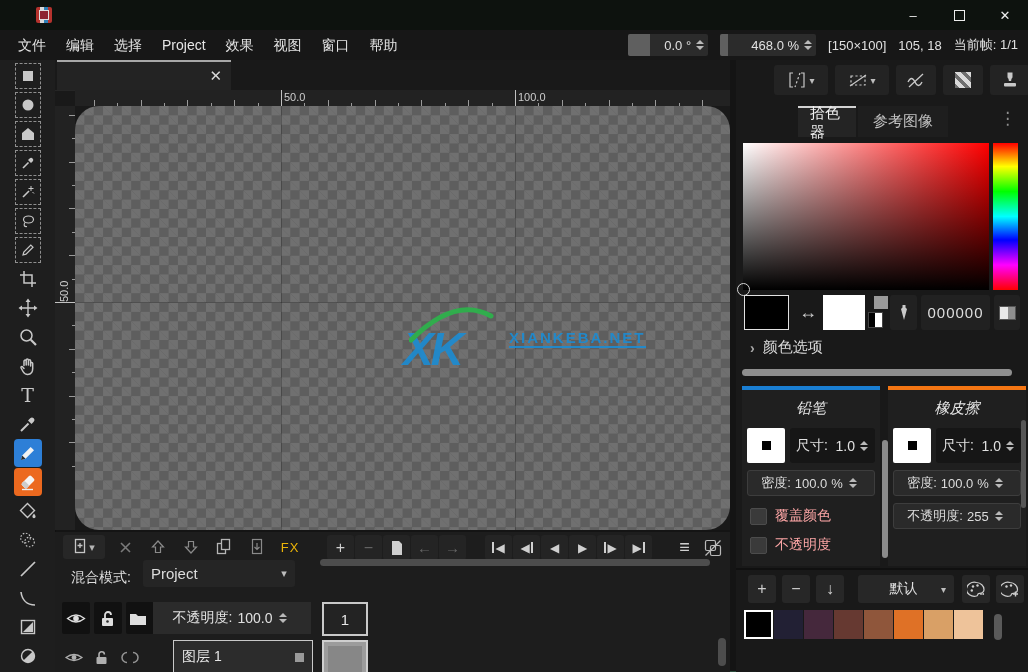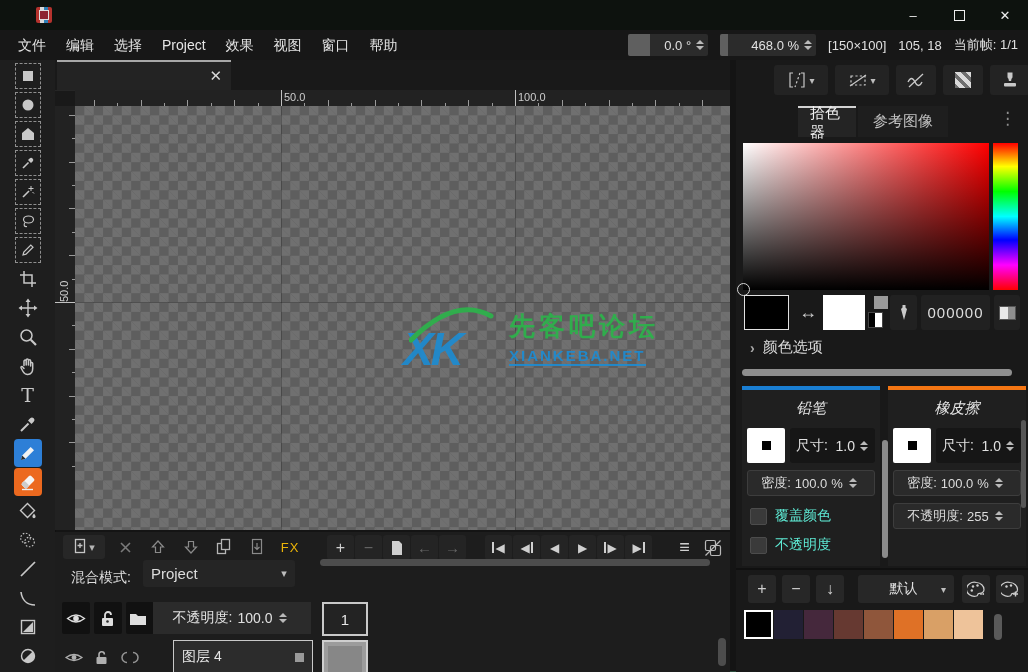--- a/index.html
+++ b/index.html
@@ -45,21 +45,21 @@
   .tick{position:absolute;bottom:0;width:1px;background:#9a9a9a;}
   .tick.min{height:3px}.tick.mid{height:6px}.tick.major{height:16px;background:#c2c2c2;}
   .rlabel{position:absolute;top:1px;font-size:11px;color:#cdcdcd;}
   .vtick{position:absolute;right:0;height:1px;background:#9a9a9a;}
   .vtick.min{width:3px}.vtick.mid{width:6px}.vtick.major{width:20px;background:#c2c2c2;}
   .vlabel{position:absolute;left:3px;font-size:11px;color:#cdcdcd;white-space:nowrap;transform:rotate(-90deg);transform-origin:0 0;}
   .canvas{position:absolute;left:20px;top:46px;right:0;bottom:0;background-color:#5e5e5e;
     background-image:
       linear-gradient(45deg,#707070 25%,transparent 25%,transparent 75%,#707070 75%),
       linear-gradient(45deg,#707070 25%,transparent 25%,transparent 75%,#707070 75%);
-    background-position:0 0,9.36px 9.36px;background-size:18.72px 18.72px;overflow:hidden;}
+    background-position:0 0,9.36px 9.36px;background-size:18.72px 18.72px;overflow:hidden;border-radius:24px;}
   .guide-v{position:absolute;top:0;bottom:0;width:1px;background:rgba(0,0,0,.22);}
   .guide-h{position:absolute;left:0;right:0;height:1px;background:rgba(0,0,0,.22);}
   .wm{position:absolute;left:328px;top:198px;display:flex;align-items:center;gap:12px;opacity:.93;}
   .wm-logo{position:relative;width:94px;height:66px;}
   .wm-xk{position:absolute;left:0;bottom:-2px;font-style:italic;font-weight:800;font-size:46px;color:#1e8bd0;letter-spacing:-3px;line-height:1;}
   .wm-arc{position:absolute;left:6px;top:-2px;}
   .wm-text{display:flex;flex-direction:column;}
   .wm-title{font-size:26px;font-weight:bold;color:#2db24b;letter-spacing:4px;white-space:nowrap;}
   .wm-sub{font-size:15px;font-weight:bold;color:#1e8bd0;letter-spacing:2px;border-bottom:2px solid #1e8bd0;margin-top:3px;align-self:flex-start;}
   
@@ -122,21 +122,21 @@
   .tp-left{left:6px;width:138px;}
   .tp-right{left:152px;width:138px;}
   .tp-accent{height:4px;width:100%;}
   .tp-title{text-align:center;font-size:15px;color:#e6e6e6;margin-top:9px;font-style:italic;}
   .brush-row{display:flex;align-items:center;gap:5px;margin:10px 5px 0 5px;}
   .brush-btn{width:38px;height:35px;background:#fff;border-radius:2px;display:flex;align-items:center;justify-content:center;flex:none;}
   .brush-btn .px{width:9px;height:9px;background:#000;}
   .size-spin{flex:1;height:35px;background:#161616;border-radius:3px;display:flex;align-items:center;padding:0 3px 0 6px;font-size:14px;color:#e0e0e0;gap:3px;box-sizing:border-box;}
   .size-spin .val{margin-left:auto;}
   .prop-row{margin:7px 5px 0 5px;height:26px;background:#2a2a2a;border:1px solid #3d3d3d;border-radius:3px;display:flex;align-items:center;justify-content:center;gap:4px;font-size:13px;color:#dcdcdc;box-sizing:border-box;}
-  .chk-row{display:flex;align-items:flex-end;gap:8px;margin:11px 0 0 8px;font-size:14px;color:#5eead4;}
+  .chk-row{display:flex;align-items:flex-end;gap:8px;margin:11px 0 0 8px;font-size:14px;color:#fca5a5;}
   .chkbox{width:15px;height:15px;background:#3a3a3a;border:1px solid #4c4c4c;border-radius:2px;flex:none;}
   .tp-scroll-l{position:absolute;left:146px;top:380px;width:6px;height:118px;background:#8a8a8a;border-radius:3px;}
   .tp-scroll-r{position:absolute;left:285px;top:360px;width:5px;height:88px;background:#565656;border-radius:3px;}
   .pal-divider{position:absolute;left:0;right:0;top:508px;height:2px;background:#101010;}
   .pal-btns{position:absolute;left:12px;top:515px;display:flex;align-items:center;}
   .palbtn{width:28px;height:28px;background:#272727;border-radius:3px;display:flex;align-items:center;justify-content:center;color:#cfcfcf;font-size:16px;margin-right:6px;flex:none;}
   .pal-dd{width:96px;height:28px;background:#272727;border-radius:3px;display:flex;align-items:center;padding:0 8px;box-sizing:border-box;font-size:14px;color:#e0e0e0;margin-left:8px;margin-right:8px;}
   .pal-dd span:first-child{flex:1;text-align:center;}
   .pal-dd .dd-ch{color:#bdbdbd;font-size:10px;}
   .pal-swatches{position:absolute;left:8px;top:550px;display:flex;gap:1px;}
@@ -421,21 +421,20 @@
       <div class="guide-v" style="left:440px"></div>
       <div class="guide-h" style="top:196px"></div>
       <div class="wm">
         <div class="wm-logo">
           <span class="wm-xk">XK</span>
           <svg class="wm-arc" width="86" height="42">
               <path d="M2 38 Q46 -6 82 14" fill="none" stroke="#2db24b" stroke-width="5" stroke-linecap="round"></path>
             </svg>
         </div>
         <div class="wm-text">
-          <span class="wm-title">先客吧论坛</span>
           <span class="wm-sub">XIANKEBA.NET</span>
         </div>
       </div>
     </div>
   </div>
 
   <div class="timeline">
     <div class="layer-tools">
       <div class="tbtn addlayer">
         <svg width="16" height="18" fill="none" stroke="#c5c5c5" stroke-width="1.3">
@@ -582,21 +581,21 @@
           </svg>
         </div>
       <div class="lyrbtn2">
           <svg width="20" height="13">
             <path d="M7 1.5 a5 5 0 0 0 0 10" fill="none" stroke="#a9a9a9" stroke-width="1.5"></path>
             <path d="M13 1.5 a5 5 0 0 1 0 10" fill="none" stroke="#a9a9a9" stroke-width="1.5"></path>
           </svg>
         </div>
     </div>
     <div class="layer-name">
-      <span>图层 4</span>
+      <span>图层 1</span>
       <span class="mini-sq"></span>
     </div>
     <div class="cel">
         <div class="inner"></div>
       </div>
     <div class="tl-vscroll"></div>
   </div>
 
   <div class="right-panel">
     <div class="rp-icons">

